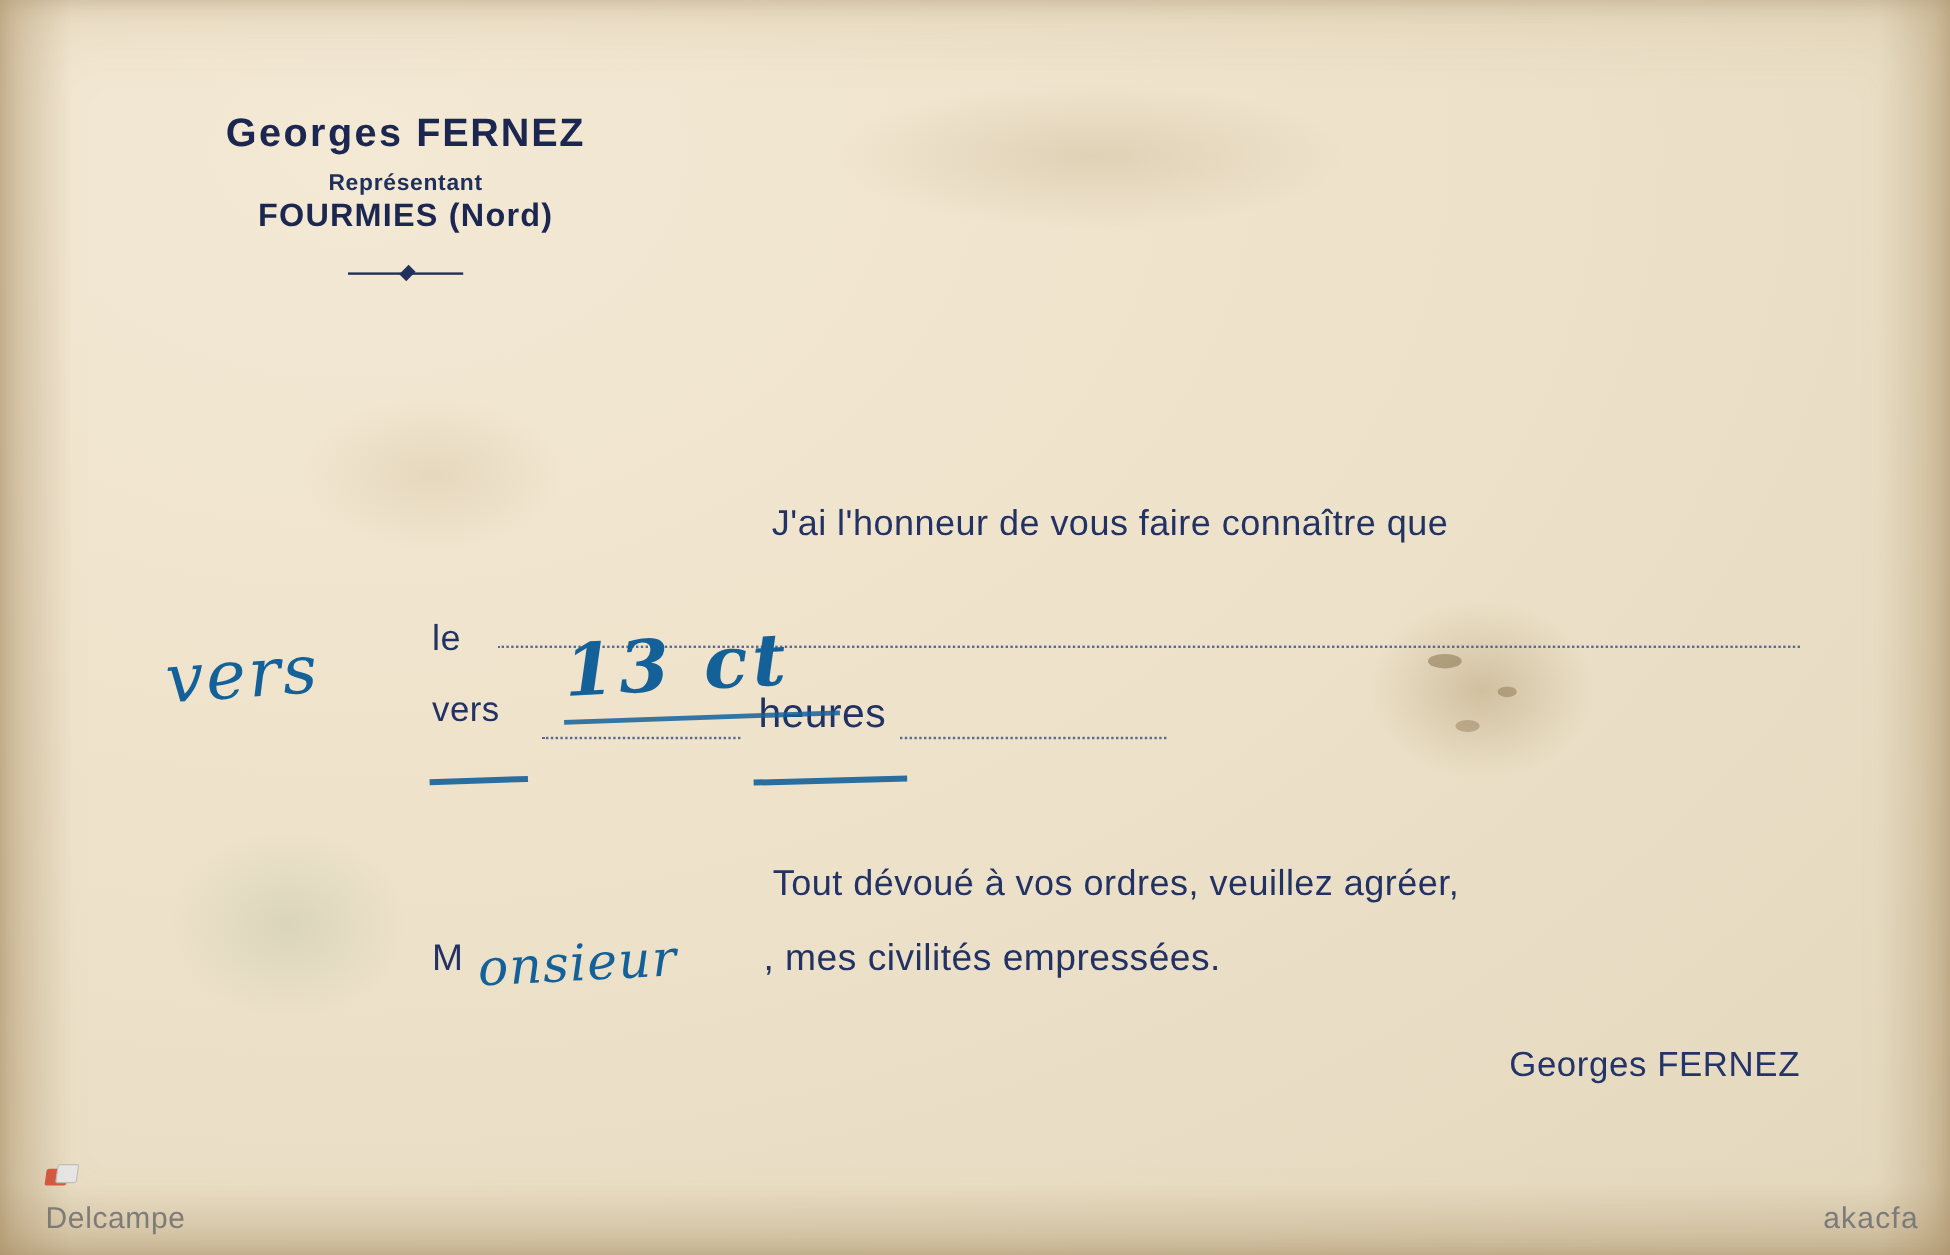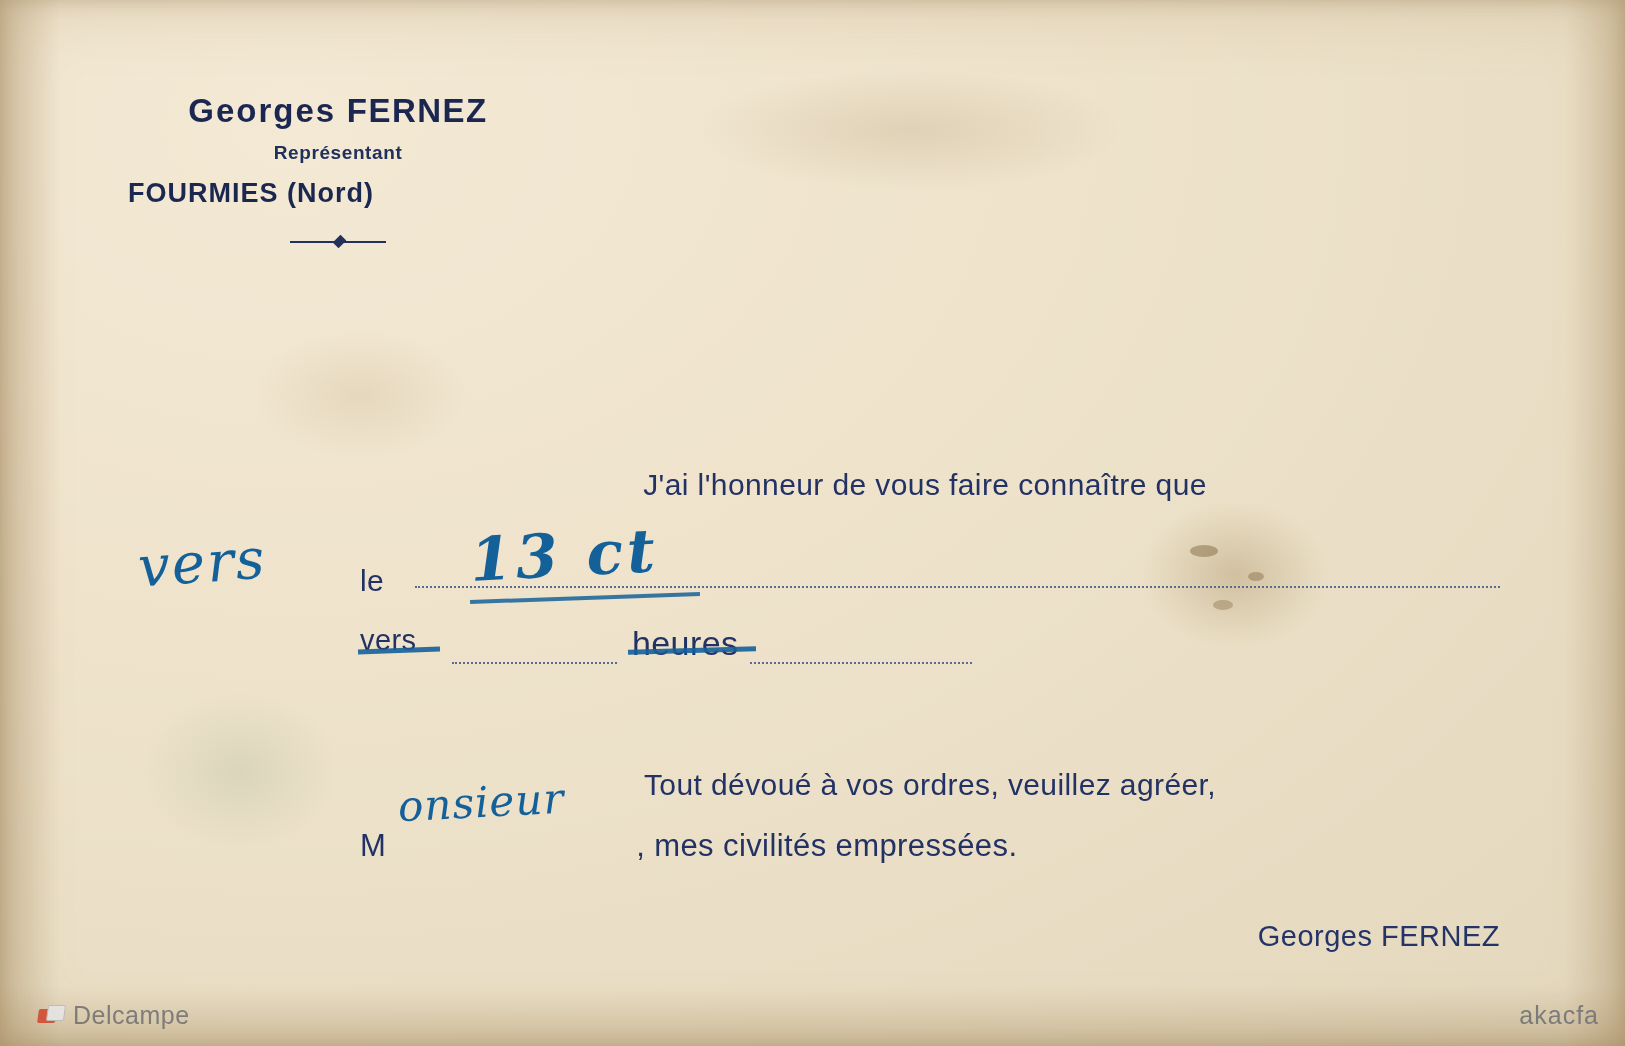--- a/index.html
+++ b/index.html
@@ -62,24 +62,24 @@
   }
   .lh-street {
     margin-top: 22px;
     font-size: 15px;
     font-weight: bold;
     letter-spacing: 1.6px;
     text-align: center;
     color: #20305c;
   }
   .lh-city {
-    margin-top: 14px;
     font-size: 27px;
     font-weight: bold;
     letter-spacing: 1px;
+    text-align: center;
     color: #1b2750;
   }
   #lh-rule {
     margin: 26px auto 0 auto;
     width: 96px;
     height: 14px;
     position: relative;
   }
   #lh-rule .bar {
     position: absolute;
@@ -97,21 +97,20 @@
 
   
   #bodytext {
     position: absolute;
     left: 360px;
     top: 420px;
     width: 1140px;
     color: #233264;
     font-size: 30px;
     letter-spacing: 0.4px;
-    margin-top: 48px;
   }
   .line {
     position: relative;
     height: 68px;
   }
   .l1 { text-align: center; padding-right: 10px; }
   .l2 { text-align: center; }
   .para2 { margin-top: 86px; text-align: center; }
 
   .row-date {
@@ -237,23 +236,23 @@
     transform: rotate(-1.5deg);
     opacity: .9;
   }
 
   
   #wm-delcampe {
     position: absolute;
     left: 38px;
     bottom: 16px;
     display: flex;
-    align-items: center;
     gap: 9px;
     opacity: .85;
+    flex-direction: column;
   }
   #wm-delcampe .logo {
     width: 26px; height: 22px;
     position: relative;
   }
   #wm-delcampe .logo .b1 {
     position: absolute; left: 0; top: 4px;
     width: 18px; height: 14px;
     background: #d1452b;
     border-radius: 2px;

